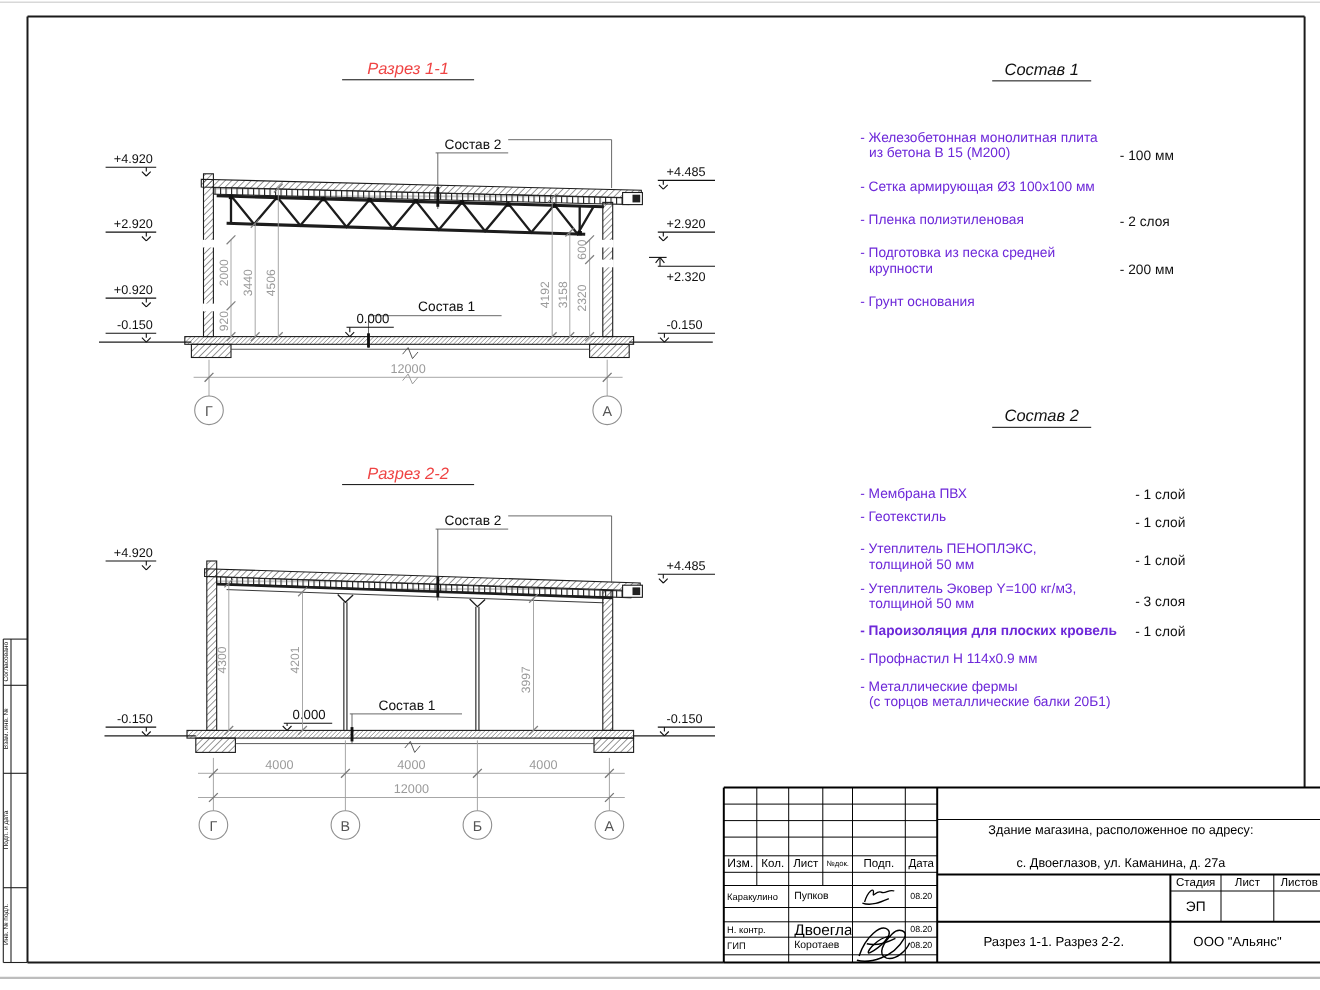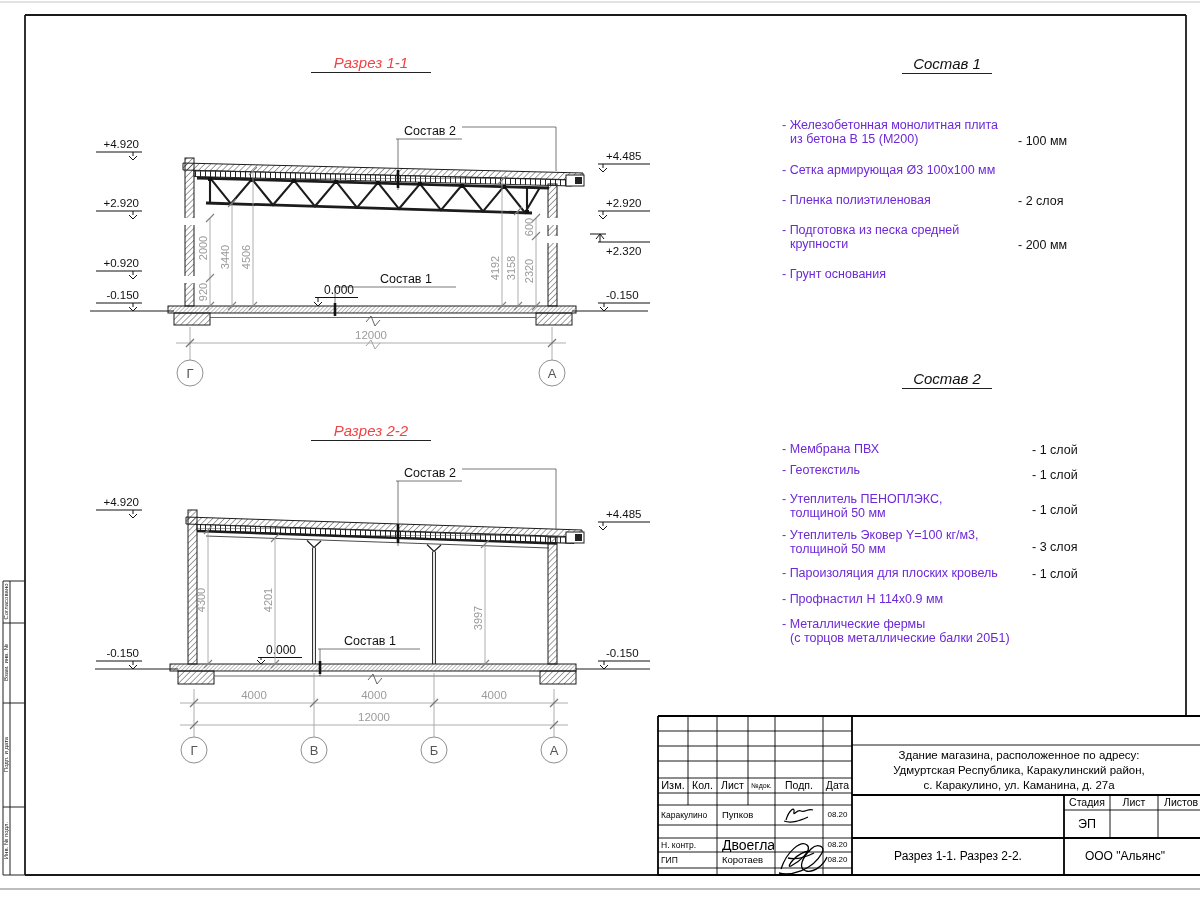--- a/index.html
+++ b/index.html
@@ -409,21 +409,21 @@
 <div class="item" style="top:493px;">
   <span>- Утеплитель ПЕНОПЛЭКС,</span>
   <span class="l2">толщиной 50 мм</span>
 </div>
 <div class="val" style="left:1032px;top:503px;">- 1 слой</div>
 <div class="item" style="top:529px;">
   <span>- Утеплитель Эковер Y=100 кг/м3,</span>
   <span class="l2">толщиной 50 мм</span>
 </div>
 <div class="val" style="left:1032px;top:540px;">- 3 слоя</div>
-<div class="item" style="top:567px;">
+<div class="item" style="top:567px;font-weight:bold;">
   <span>- Пароизоляция для плоских кровель</span>
 </div>
 <div class="val" style="left:1032px;top:567px;">- 1 слой</div>
 <div class="item" style="top:593px;">
   <span>- Профнастил Н 114х0.9 мм</span>
 </div>
 <div class="item" style="top:618px;">
   <span>- Металлические фермы</span>
   <span class="l2">(с торцов металлические балки 20Б1)</span>
 </div>
@@ -441,22 +441,21 @@
 
 <div class="tb" style="left:661px;top:838px;width:55px;height:14px;line-height:14px;font-size:8.5px;">Н. контр.</div>
 <div class="tb" style="left:722px;top:838px;width:52px;height:14px;line-height:14px;font-size:14px;">Двоеглазов</div>
 <div class="tb ctr" style="left:823px;top:838px;width:29px;height:14px;line-height:14px;font-size:8px;">08.20</div>
 
 <div class="tb" style="left:661px;top:852px;width:55px;height:16px;line-height:16px;font-size:8.5px;">ГИП</div>
 <div class="tb" style="left:722px;top:852px;width:52px;height:16px;line-height:16px;font-size:9.5px;">Коротаев</div>
 <div class="tb ctr" style="left:823px;top:852px;width:29px;height:16px;line-height:16px;font-size:8px;">08.20</div>
 
 <div class="tb ctr" style="left:852px;top:748px;width:334px;height:15px;line-height:15px;font-size:11.5px;">Здание магазина, расположенное по адресу:</div>
-<div class="tb ctr" style="left:852px;top:763px;width:334px;height:15px;line-height:15px;font-size:11.5px;">Удмуртская Республика, Каракулинский район,</div>
-<div class="tb ctr" style="left:852px;top:778px;width:334px;height:15px;line-height:15px;font-size:11.5px;">с. Каракулино, ул. Каманина, д. 27а</div>
+<div class="tb ctr" style="left:852px;top:778px;width:334px;height:15px;line-height:15px;font-size:11.5px;">с. Двоеглазов, ул. Каманина, д. 27а</div>
 
 <div class="tb ctr" style="left:1064px;top:795px;width:46px;height:15px;line-height:15px;font-size:10.5px;">Стадия</div>
 <div class="tb ctr" style="left:1110px;top:795px;width:48px;height:15px;line-height:15px;font-size:10.5px;">Лист</div>
 <div class="tb" style="left:1164px;top:795px;width:40px;height:15px;line-height:15px;font-size:10.5px;">Листов</div>
 <div class="tb ctr" style="left:1064px;top:810px;width:46px;height:28px;line-height:28px;font-size:12.5px;">ЭП</div>
 
 <div class="tb ctr" style="left:852px;top:838px;width:212px;height:37px;line-height:37px;font-size:12px;">Разрез 1-1. Разрез 2-2.</div>
 <div class="tb ctr" style="left:1064px;top:838px;width:122px;height:37px;line-height:37px;font-size:12px;">ООО "Альянс"</div>
 
 <div class="rot" style="left:3px;top:622px;width:41px;">Согласовано</div>

